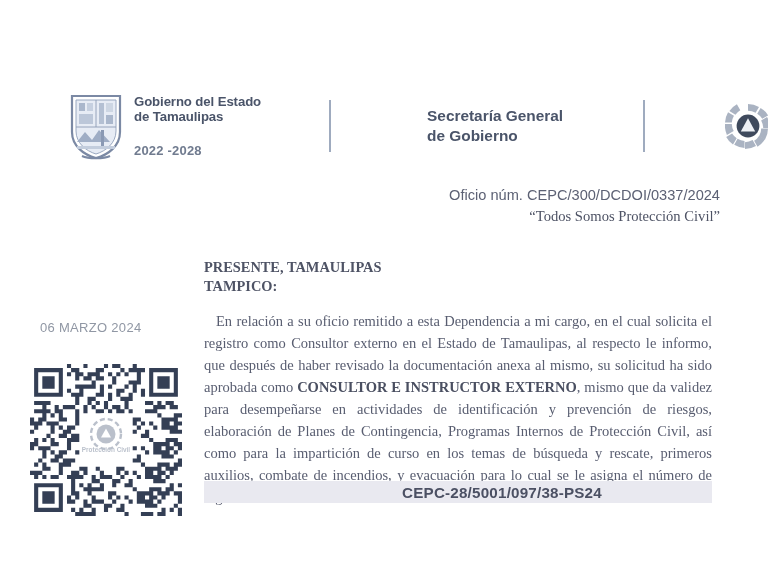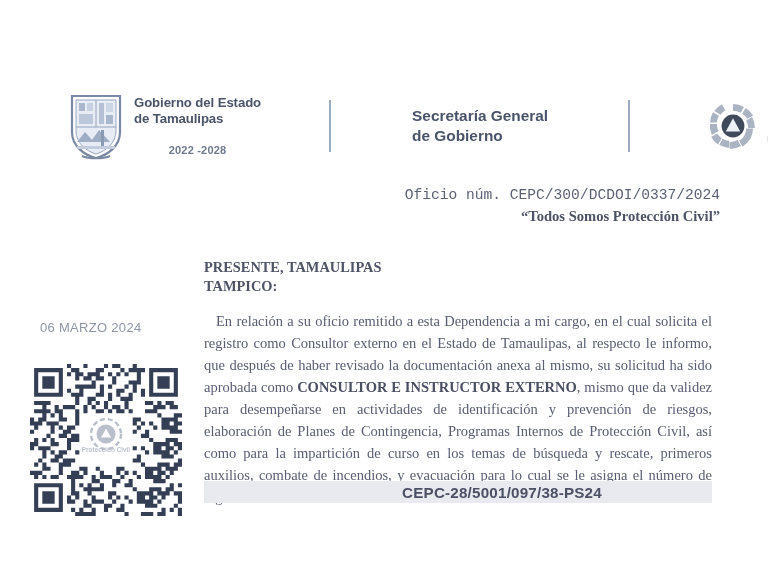--- a/index.html
+++ b/index.html
@@ -56,40 +56,39 @@
     font-family: "Liberation Sans", sans-serif;
     font-weight: bold;
     font-size: 13.2px;
     color: #4a5469;
     letter-spacing: -0.1px;
     white-space: nowrap;
   }
   .gob-years {
     font-family: "Liberation Sans", sans-serif;
     font-weight: bold;
-    font-size: 11px;
+    font-size: 13px;
     color: #6a7governs;
     color: #707b8f;
     margin-top: 18px;
     letter-spacing: 0.2px;
-    text-align: center;
   }
 
   .divider {
     width: 2px;
     height: 52px;
     background: #8e9cb4;
     opacity: 0.85;
     flex: 0 0 auto;
   }
   .divider-1 { margin-left: 28px; margin-right: 0; }
   .divider-2 { margin-left: 0; }
 
   .block-secretaria {
-    margin-left: 41px;
+    margin-left: 56px;
   }
   .sec-text {
     font-family: "Liberation Sans", sans-serif;
     font-weight: bold;
     font-size: 15.4px;
     color: #4a5469;
     line-height: 1.28;
     white-space: nowrap;
   }
 
@@ -124,29 +123,29 @@
   }
 
   
   .oficio-wrap {
     position: absolute;
     right: 48px;
     top: 186px;
     text-align: right;
   }
   .oficio-num {
-    font-family: Liberation Mono, monospace;
+    font-family: Liberation Sans, sans-serif;
     font-size: 14.6px;
     color: #5c6174;
     line-height: 1.35;
     white-space: nowrap;
   }
   .motto {
     font-family: "Liberation Serif", serif;
-    font-weight: bold;
+    font-weight: normal;
     font-size: 14.6px;
     color: #4d5264;
     line-height: 1.35;
     margin-top: 1px;
     white-space: nowrap;
   }
 
   
   .recipient {
     position: absolute;

